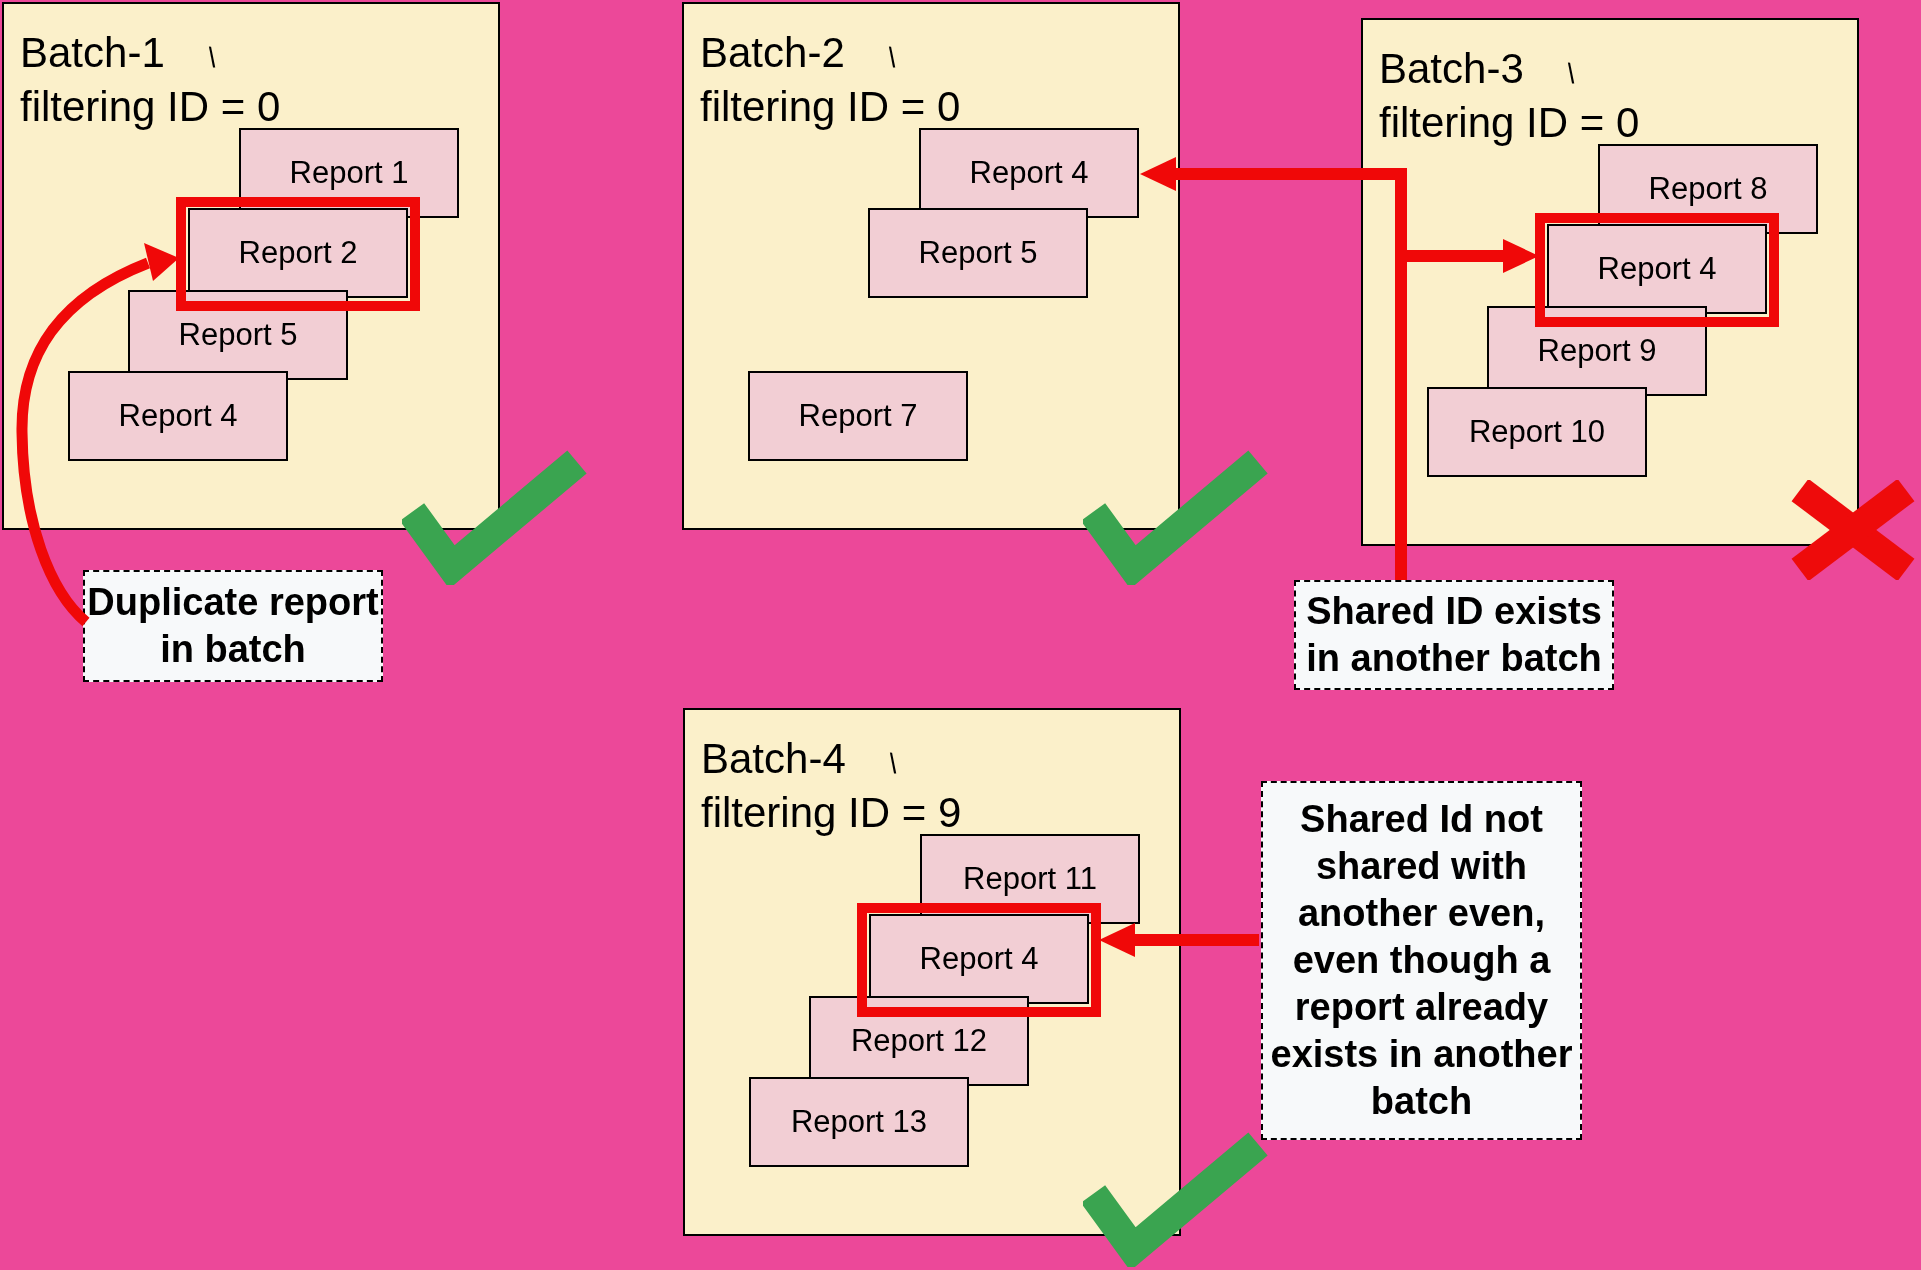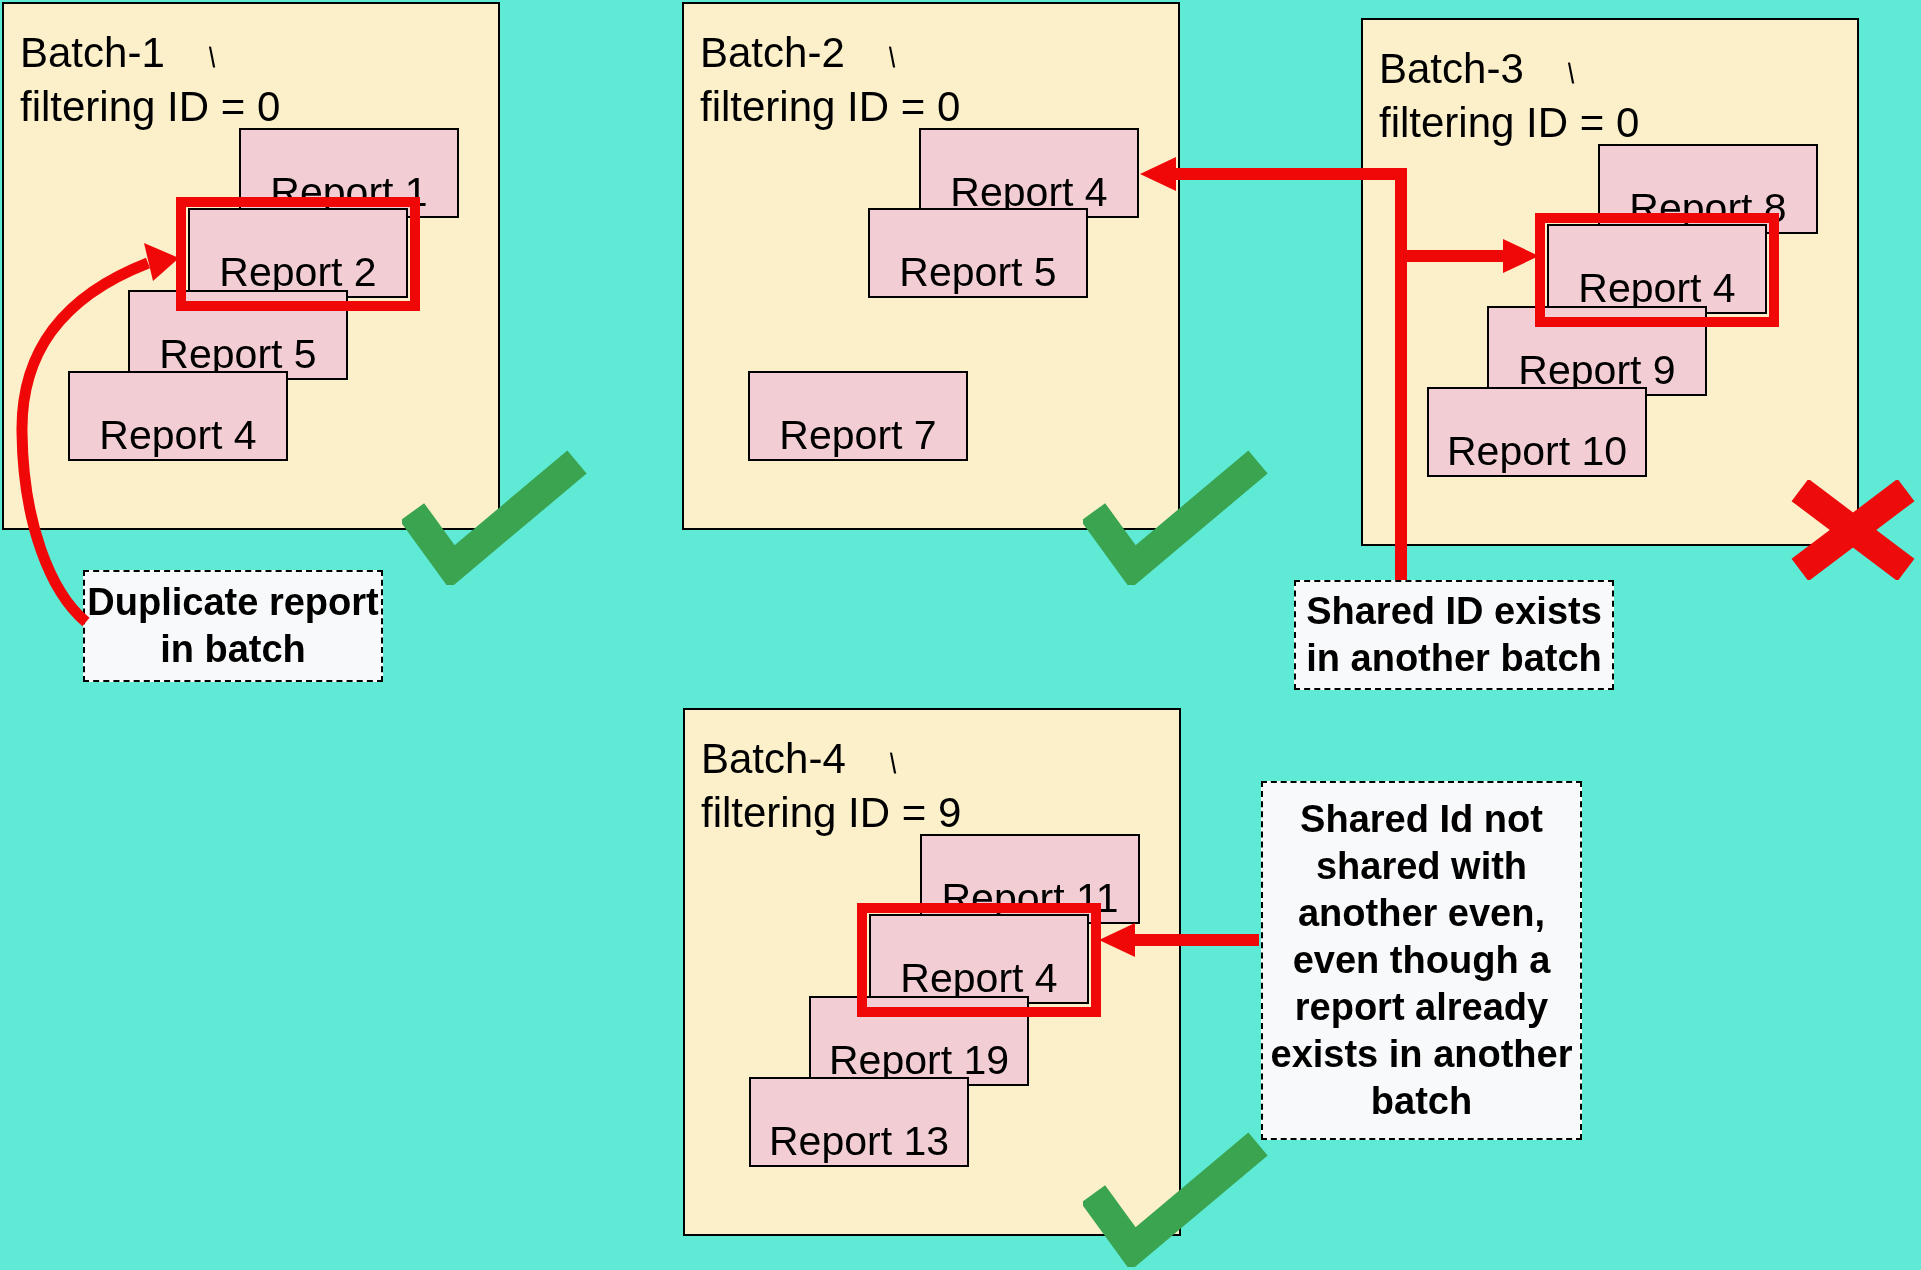--- a/index.html
+++ b/index.html
@@ -1,33 +1,33 @@
 <!DOCTYPE html>
 <html><head>
 <meta charset="utf-8">
 <style>
   html,body{margin:0;padding:0;background:#ffffff;}
   #canvas{
-    position:relative;width:1921px;height:1270px;background:#5eead4;overflow:hidden;
+    position:relative;width:1921px;height:1270px;background:#ec4899;overflow:hidden;
     font-family:"Liberation Sans", sans-serif;color:#000;
   }
   .batch{
     position:absolute;width:494px;height:524px;
     background:#FBF0CA;border:2px solid #000;
   }
   #batch1{left:2px;top:2px}
   #batch2{left:682px;top:2px}
   #batch3{left:1361px;top:18px}
   #batch4{left:683px;top:708px}
   .batch-title{position:absolute;left:16px;top:22px;font-size:42px;line-height:54px;white-space:nowrap;}
   .tick{position:absolute;left:204px;top:40px;font-size:28px;line-height:28px;transform:rotate(4deg);}
   .report{
     position:absolute;width:216px;height:86px;background:#F2CED4;border:2px solid #000;
-    display:flex;align-items:flex-end;justify-content:center;
-    font-size:41px;white-space:nowrap;
+    display:flex;align-items:center;justify-content:center;
+    font-size:31px;white-space:nowrap;
   }
   .slot0{left:235px;top:124px}
   .slot1{left:184px;top:204px}
   .slot2{left:124px;top:286px}
   .slot3{left:64px;top:367px}
   .highlight{
     position:absolute;left:172px;top:193px;width:224px;height:94px;
     border:10px solid #F00808;background:transparent;
   }
   .note{
@@ -116,21 +116,21 @@
       <div>filtering ID = 9</div>
     </div>
     <span class="tick">\</span>
     <div class="report slot0">
         <span>Report 11</span>
       </div>
     <div class="report slot1">
         <span>Report 4</span>
       </div>
     <div class="report slot2">
-        <span>Report 19</span>
+        <span>Report 12</span>
       </div>
     <div class="report slot3">
         <span>Report 13</span>
       </div>
     <div class="highlight"></div>
   </div>
 
   <div class="note" id="note-duplicate">
     <span class="note-line">Duplicate report</span>
     <span class="note-line">in batch</span>

